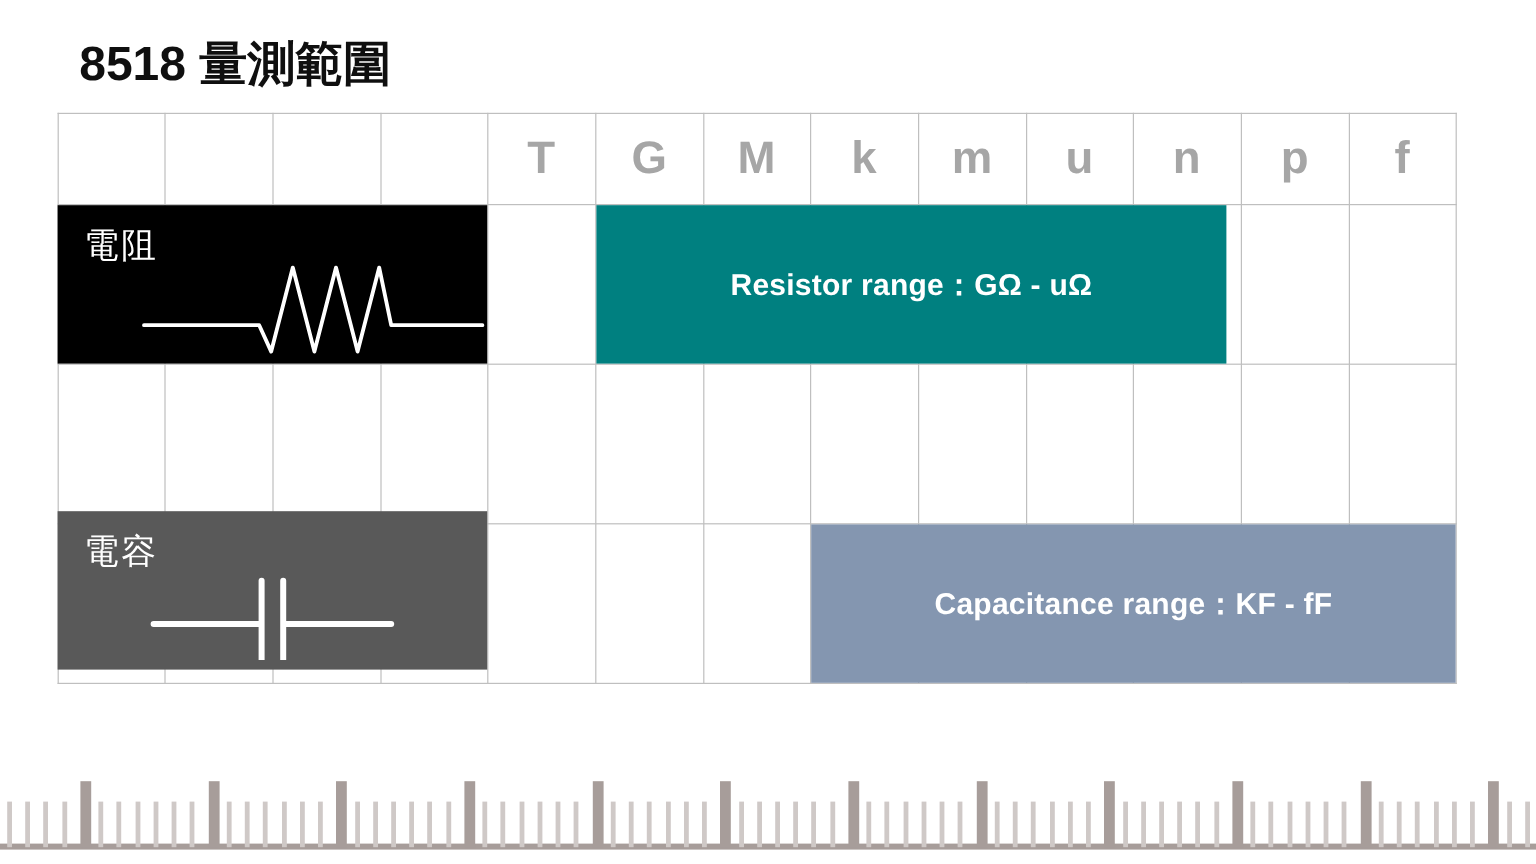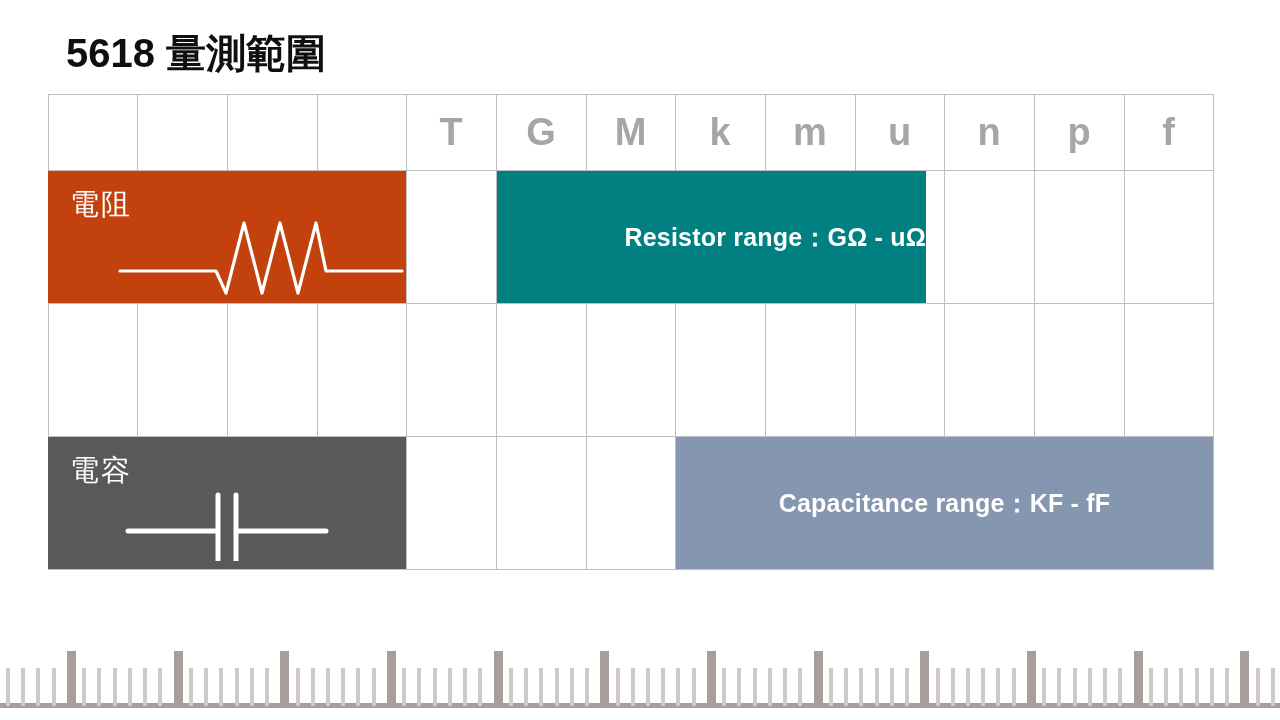--- a/index.html
+++ b/index.html
@@ -117,21 +117,21 @@
     position: absolute;
     bottom: 14px;
     background: #cfc9c7;
   }
   #ruler .tick.minor { width: 4px; height: 38px; }
   #ruler .tick.major { width: 9px; height: 55px; background: #a79d9a; }
 </style>
 </head>
 <body>
 
-<div id="page-title">5618 量測範圍</div>
+<div id="page-title">8518 量測範圍</div>
 
 <div id="range-table">
 
   <div class="grid-line grid-v" style="left:0px;"></div>
   <div class="grid-line grid-v" style="left:89px;"></div>
   <div class="grid-line grid-v" style="left:179px;"></div>
   <div class="grid-line grid-v" style="left:269px;"></div>
   <div class="grid-line grid-v" style="left:358px;"></div>
   <div class="grid-line grid-v" style="left:448px;"></div>
   <div class="grid-line grid-v" style="left:538px;"></div>
@@ -152,34 +152,34 @@
   <div class="hdr-cell" style="left:358px; width:90px;">T</div>
   <div class="hdr-cell" style="left:448px; width:90px;">G</div>
   <div class="hdr-cell" style="left:538px; width:89px;">M</div>
   <div class="hdr-cell" style="left:627px; width:90px;">k</div>
   <div class="hdr-cell" style="left:717px; width:90px;">m</div>
   <div class="hdr-cell" style="left:807px; width:89px;">u</div>
   <div class="hdr-cell" style="left:896px; width:90px;">n</div>
   <div class="hdr-cell" style="left:986px; width:90px;">p</div>
   <div class="hdr-cell" style="left:1076px; width:89px;">f</div>
 
-  <div class="label-block" style="top:77px; height:132px; background:#c2410c;font-family:Liberation Mono, monospace;">
+  <div class="label-block" style="top:77px; height:132px; background:#000000;font-family:Liberation Mono, monospace;">
     <div class="cjk-label">電阻</div>
     <div class="symbol-wrap">
       <svg viewBox="0 0 358 86" preserveAspectRatio="none">
         <path d="M72 62 L168 62 L178 84 L196 14 L214 84 L232 14 L250 84 L268 14 L278 62 L354 62" fill="none" stroke="#ffffff" stroke-width="3.2" stroke-linecap="round" stroke-linejoin="round"></path>
       </svg>
     </div>
   </div>
-  <div class="range-bar" style="left:449px; top:77px; width:429px; height:132px; background:#008080;justify-content:flex-end;">
+  <div class="range-bar" style="left:449px; top:77px; width:525px; height:132px; background:#008080;">
     <span class="range-text">Resistor range：GΩ - uΩ</span>
   </div>
 
 
-  <div class="label-block" style="top:343px; height:132px; background:#595959;">
+  <div class="label-block" style="top:332px; height:132px; background:#595959;">
     <div class="cjk-label">電容</div>
     <div class="symbol-wrap">
       <svg viewBox="0 0 358 86" preserveAspectRatio="none">
         <path d="M80 56 L168 56" fill="none" stroke="#ffffff" stroke-width="5" stroke-linecap="round"></path>
         <path d="M190 56 L278 56" fill="none" stroke="#ffffff" stroke-width="5" stroke-linecap="round"></path>
         <path d="M170 20 L170 92" fill="none" stroke="#ffffff" stroke-width="5" stroke-linecap="round"></path>
         <path d="M188 20 L188 92" fill="none" stroke="#ffffff" stroke-width="5" stroke-linecap="round"></path>
       </svg>
     </div>
   </div>

